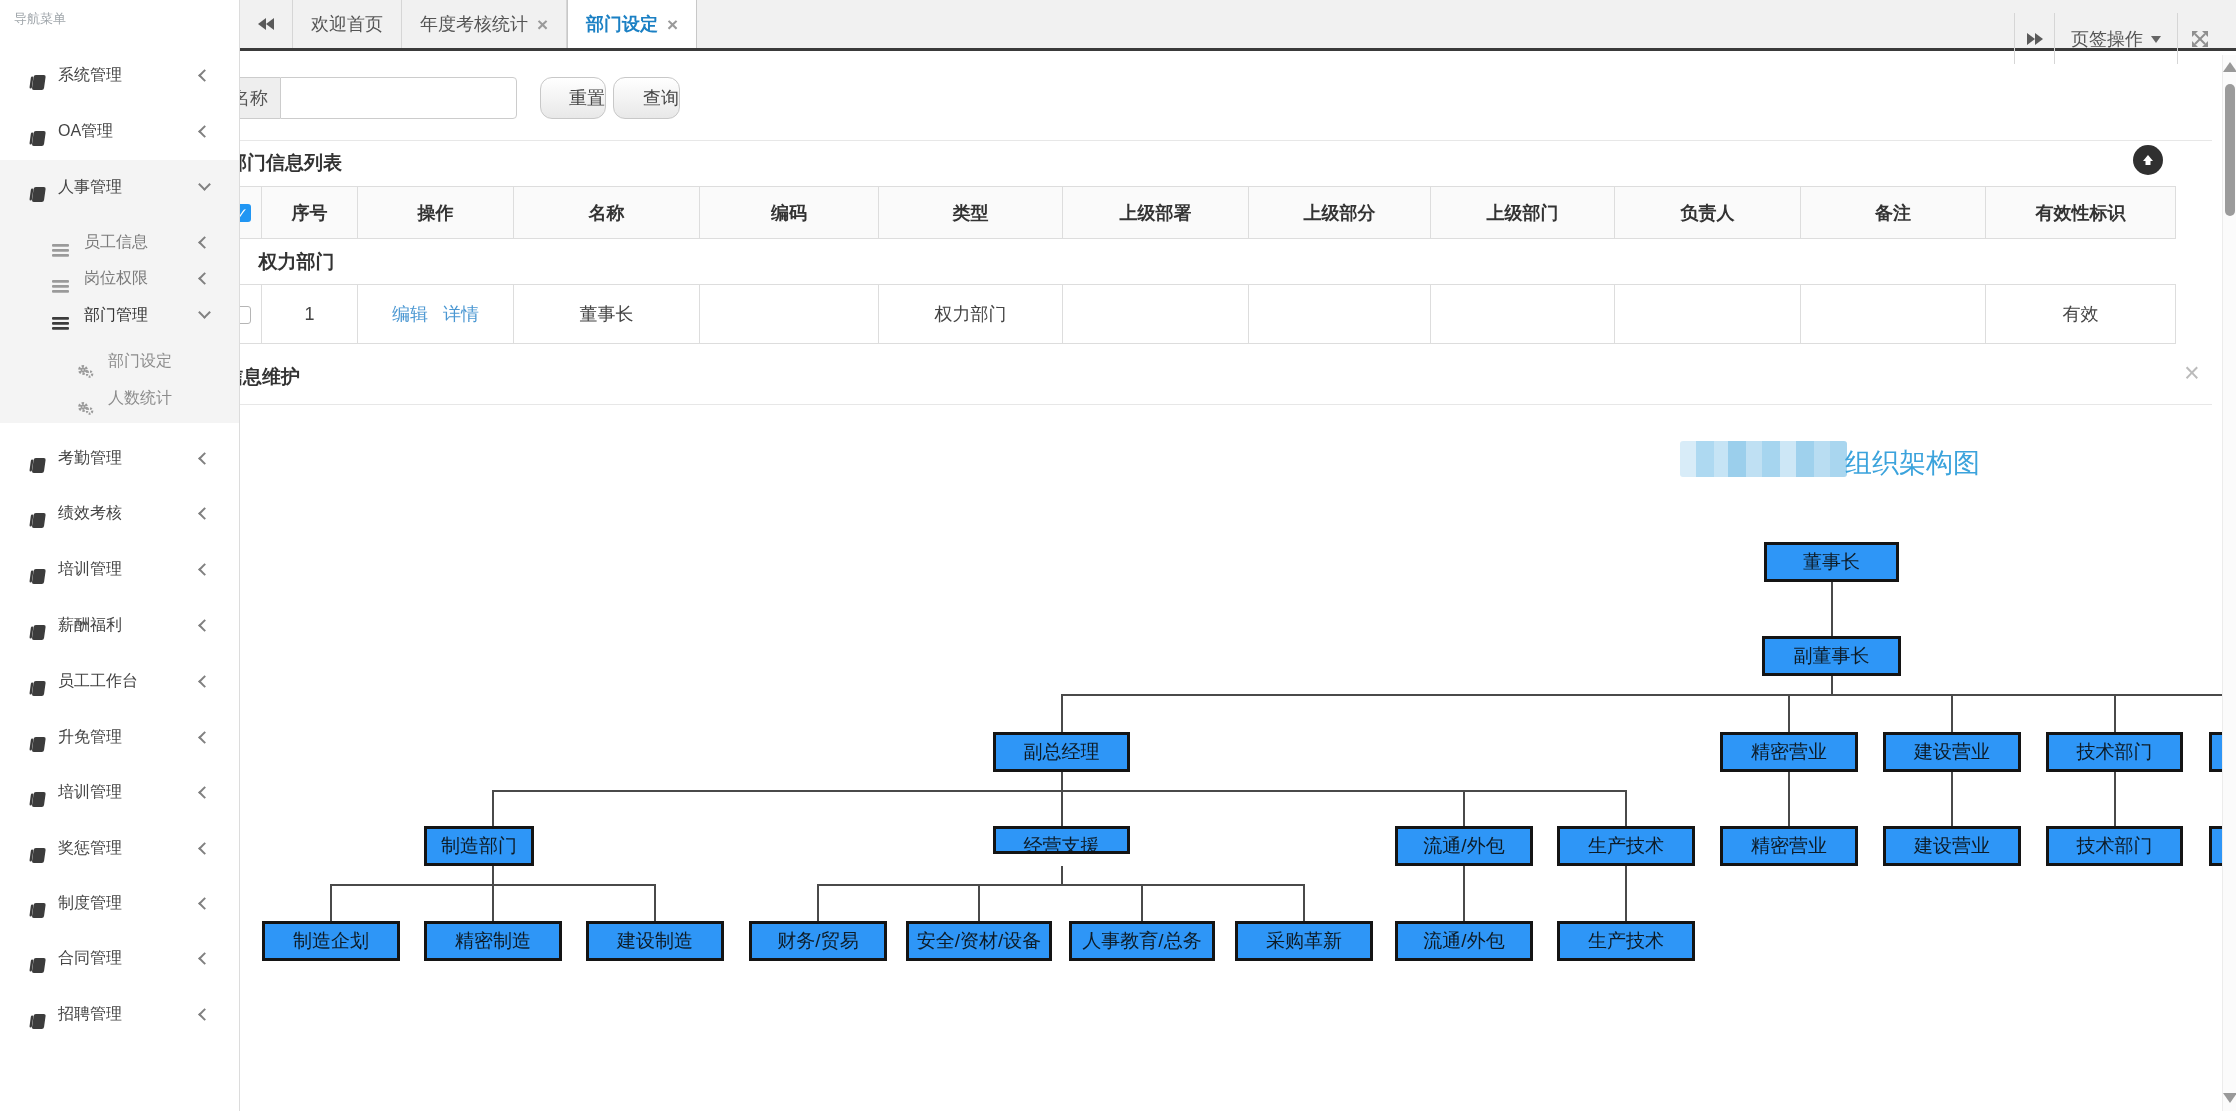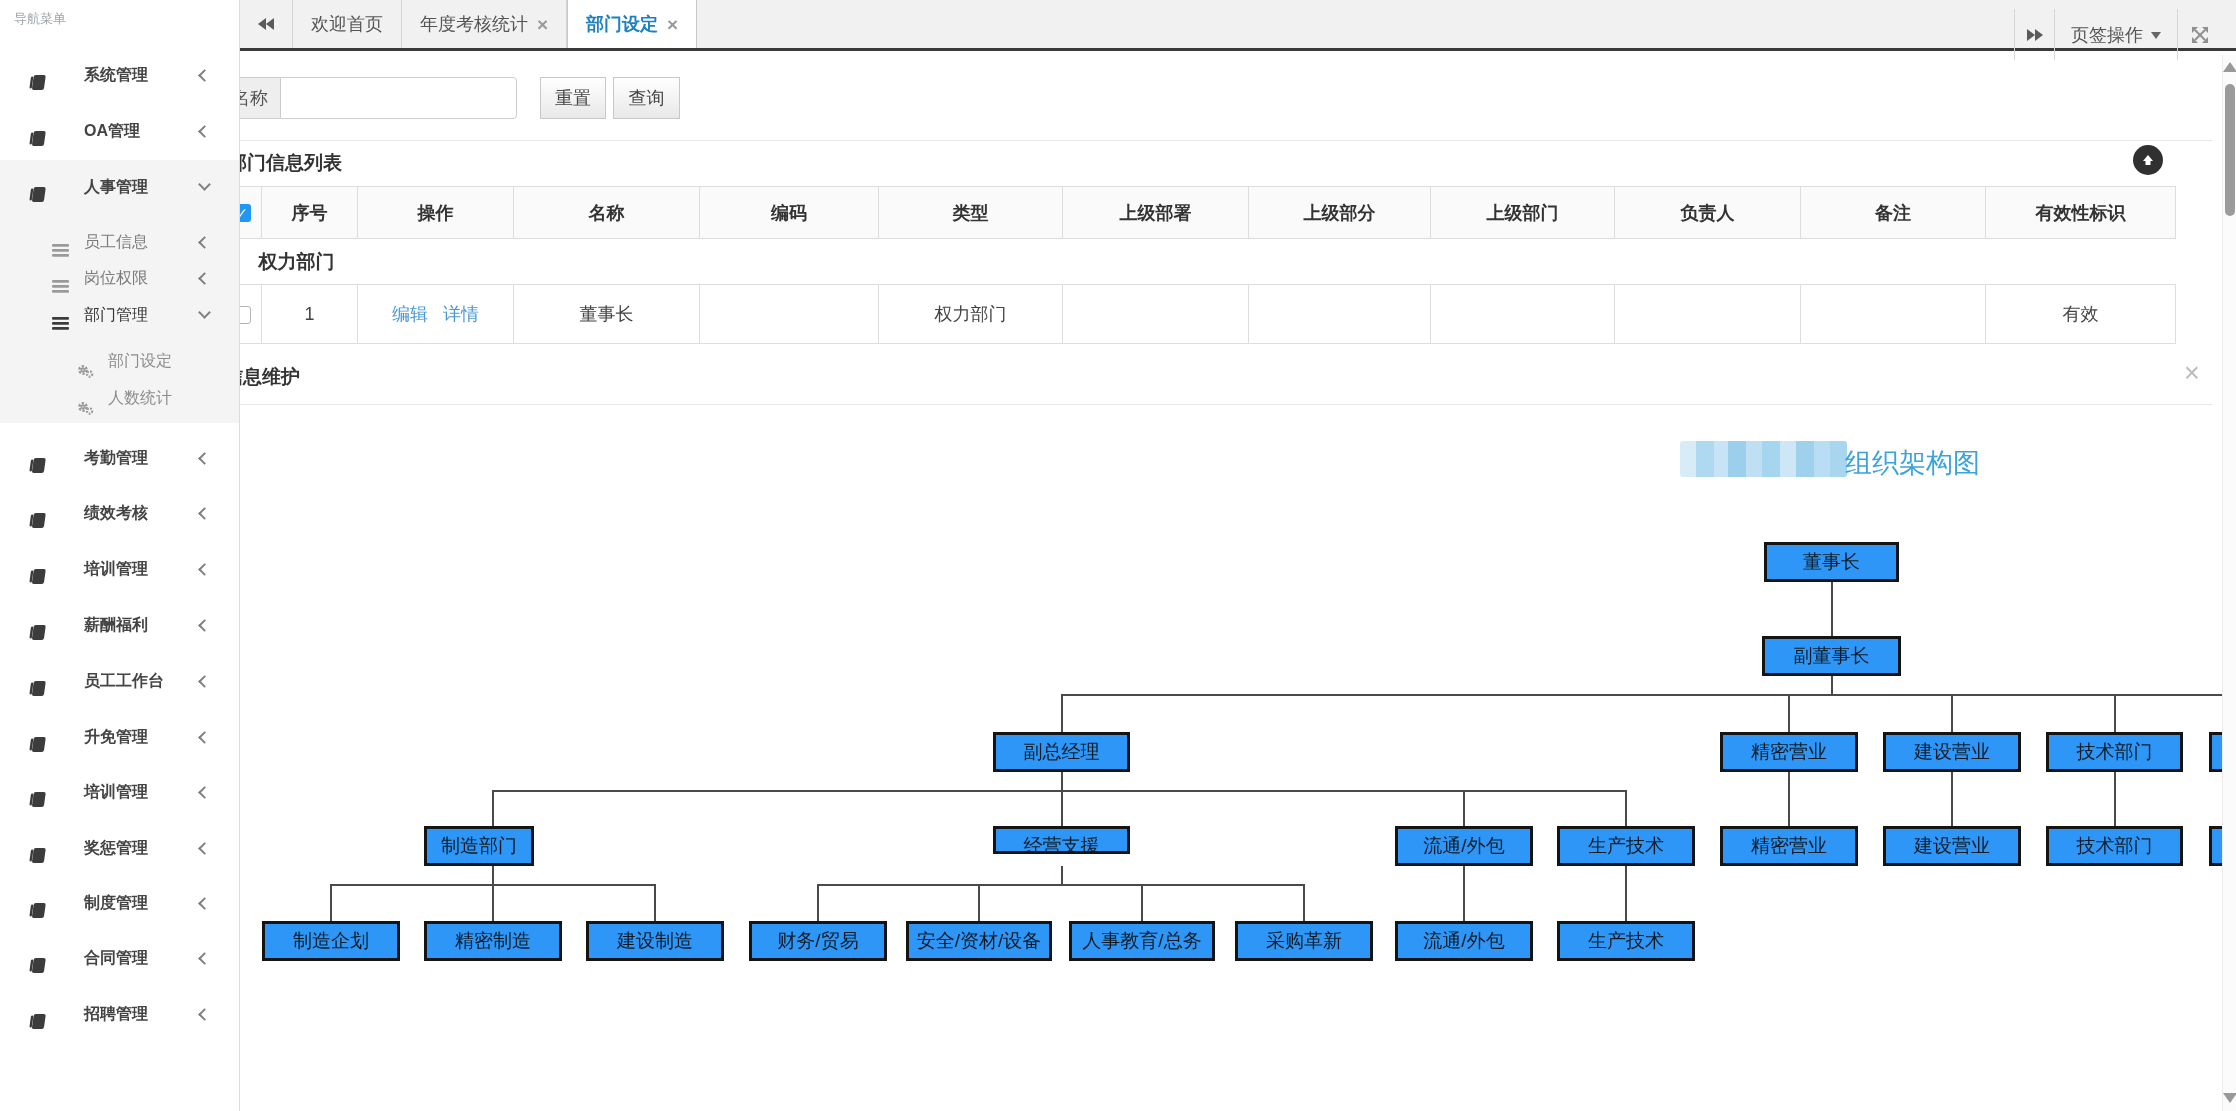--- a/index.html
+++ b/index.html
@@ -13,35 +13,35 @@
   .tab-arrow-cell{width:53px;margin-left:240px;display:flex;align-items:center;justify-content:center;
     border-right:1px solid #d6d6d6;cursor:pointer}
   .tab-arrow-cell.right{margin-left:0;border-left:1px solid #d6d6d6;border-right:none;width:40px}
   .tri{width:0;height:0;border:6px solid transparent;display:inline-block}
   .tri.l{border-right:8px solid #5a5a5a;border-left:none}
   .tri.r{border-left:8px solid #5a5a5a;border-right:none}
   .tab{display:flex;align-items:center;padding:0 18px;font-size:18px;color:#555;
     border-right:1px solid #d6d6d6;cursor:pointer;white-space:nowrap}
   .tab .close{margin-left:9px;font-size:19px;color:#9a9a9a;font-weight:bold;line-height:1}
   .tab.active{background:#fff;color:#1b80c4;font-weight:bold;border-left:1px solid #c8c8c8;border-right:1px solid #c8c8c8}
-  #tab-right{position:absolute;right:0;top:0;height:69px;display:flex;align-items:center}
+  #tab-right{position:absolute;right:0;top:13px;height:69px;display:flex;}
   #tabmenu{display:flex;align-items:center;height:51px;padding:0 16px;font-size:18px;color:#555;
     border-left:1px solid #d6d6d6;border-right:1px solid #d6d6d6;cursor:pointer}
   .caret{width:0;height:0;border:5px solid transparent;border-top:7px solid #666;margin-left:8px;margin-top:6px}
   #fullscreen-btn{width:44px;height:51px;display:flex;align-items:center;justify-content:center;cursor:pointer;margin-right:14px}
 
   
   .divider{position:absolute;left:180px;width:2032px;height:1px;background:#e7e7e7}
   #addon{position:absolute;left:180px;top:77px;width:100px;height:42px;background:#eee;
     border:1px solid #ccc;border-right:none;border-radius:4px 0 0 4px;line-height:40px;
     text-align:right;padding-right:12px;font-size:18px;color:#555}
   #search-input{position:absolute;left:280px;top:77px;width:237px;height:42px;border:1px solid #ccc;
     border-radius:0 4px 4px 0;font-size:18px;padding:0 10px;color:#333;outline:none}
   .btn{position:absolute;height:42px;background:linear-gradient(#ffffff,#e8e8e8);border:1px solid #c8c8c8;
-    border-radius:0;font-size:18px;color:#444;text-align:center;line-height:40px;cursor:pointer}
+    border-radius:12px;font-size:18px;color:#444;text-align:right;line-height:40px;cursor:pointer}
   .btn-grp{position:absolute;display:flex;height:42px}
   .btn-grp .gbtn{height:42px;background:linear-gradient(#ffffff,#e8e8e8);border:1px solid #c8c8c8;
     border-left:none;font-size:17px;color:#444;text-align:center;line-height:40px;cursor:pointer;padding:0 14px}
   .btn-grp .gbtn:first-child{border-left:1px solid #c8c8c8;border-radius:4px 0 0 4px}
   .btn-grp .gbtn:last-child{border-radius:0 4px 4px 0}
 
   
   .panel-title{position:absolute;font-size:19px;font-weight:bold;color:#333;white-space:nowrap}
   #collapse-btn{position:absolute;left:2133px;top:145px;width:30px;height:30px;border-radius:50%;
     background:#303030;display:flex;align-items:center;justify-content:center;cursor:pointer}
@@ -74,21 +74,21 @@
   .sb-arrow{position:absolute;left:0;width:0;height:0;border:7px solid transparent;cursor:pointer}
   .sb-arrow.up{top:7px;border-bottom:10px solid #999;border-top:none}
   .sb-arrow.down{bottom:8px;border-top:10px solid #999;border-bottom:none}
 
   
   #sidebar{position:absolute;left:0;top:0;width:240px;height:1111px;background:#fff;z-index:20;border-right:1px solid #dcdcdc}
   #nav-header{position:absolute;left:14px;top:10px;font-size:13px;color:#a0a6ab}
   #nav-active-bg{position:absolute;left:0;top:160px;width:239px;height:263px;background:#f4f4f4}
   .nav-item{position:absolute;left:0;width:239px;height:40px;line-height:40px;cursor:pointer;white-space:nowrap}
   .nav-ico{position:absolute;left:28px;top:11px;color:#3c3c3c}
-  .nav-label{margin-left:84px;font-size:16px;color:#444;font-weight:700}
+  .nav-label{margin-left:58px;font-size:16px;color:#444;font-weight:400}
   .nav-item.lvl2 .nav-ico{left:52px;color:#9a9a9a}
   .nav-item.lvl2 .nav-label{margin-left:84px;color:#7b7b7b;font-weight:400}
   .nav-item.lvl2.active .nav-ico{color:#3c3c3c}
   .nav-item.lvl2.active .nav-label{color:#333;font-weight:400}
   .nav-item.lvl3 .nav-ico{left:76px;top:13px;color:#9a9a9a}
   .nav-item.lvl3 .nav-label{margin-left:108px;color:#8c8c8c;font-weight:400;font-size:16px}
   .chev{position:absolute;right:30px;top:16px;width:9px;height:9px;border-left:2px solid #808080;border-bottom:2px solid #808080}
   .chev.left{transform:rotate(45deg)}
   .chev.down{transform:rotate(-45deg);top:13px}
 </style>

